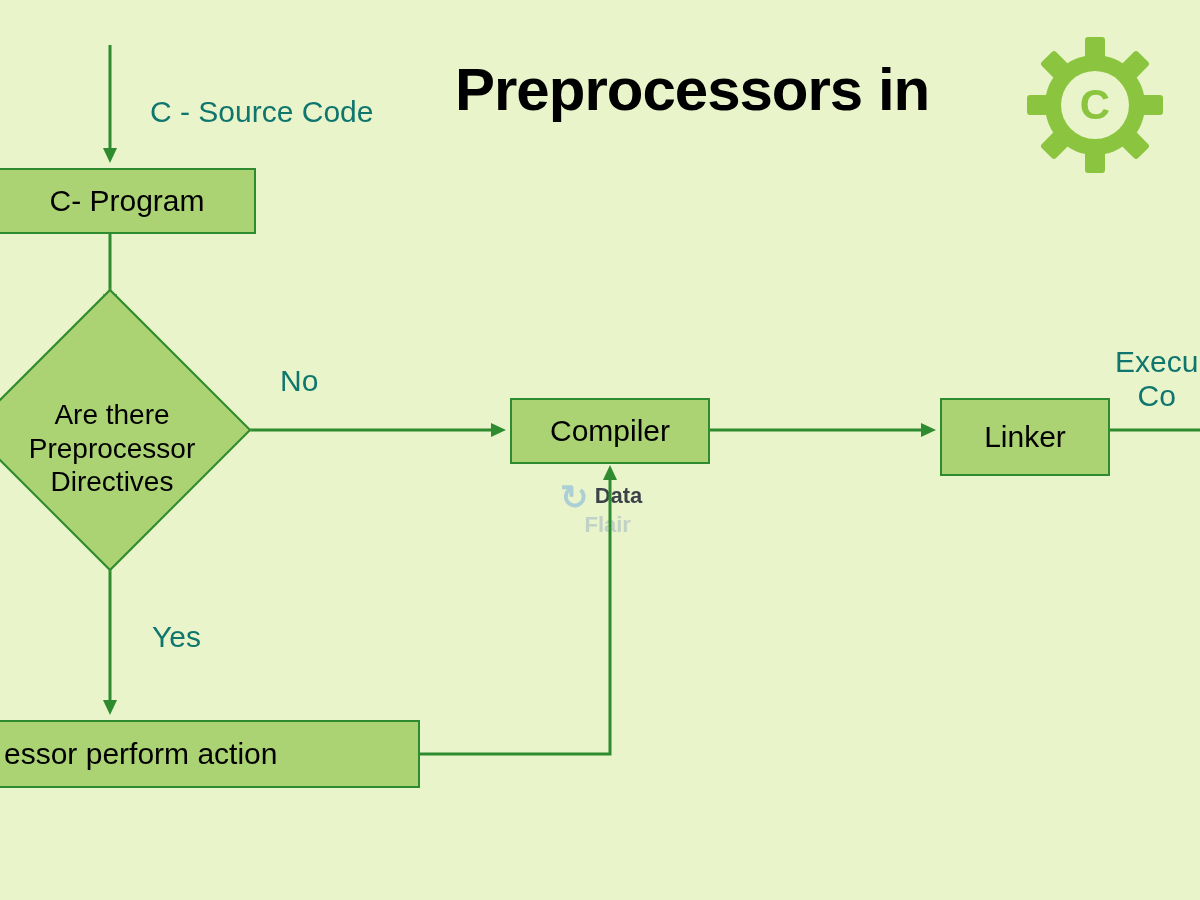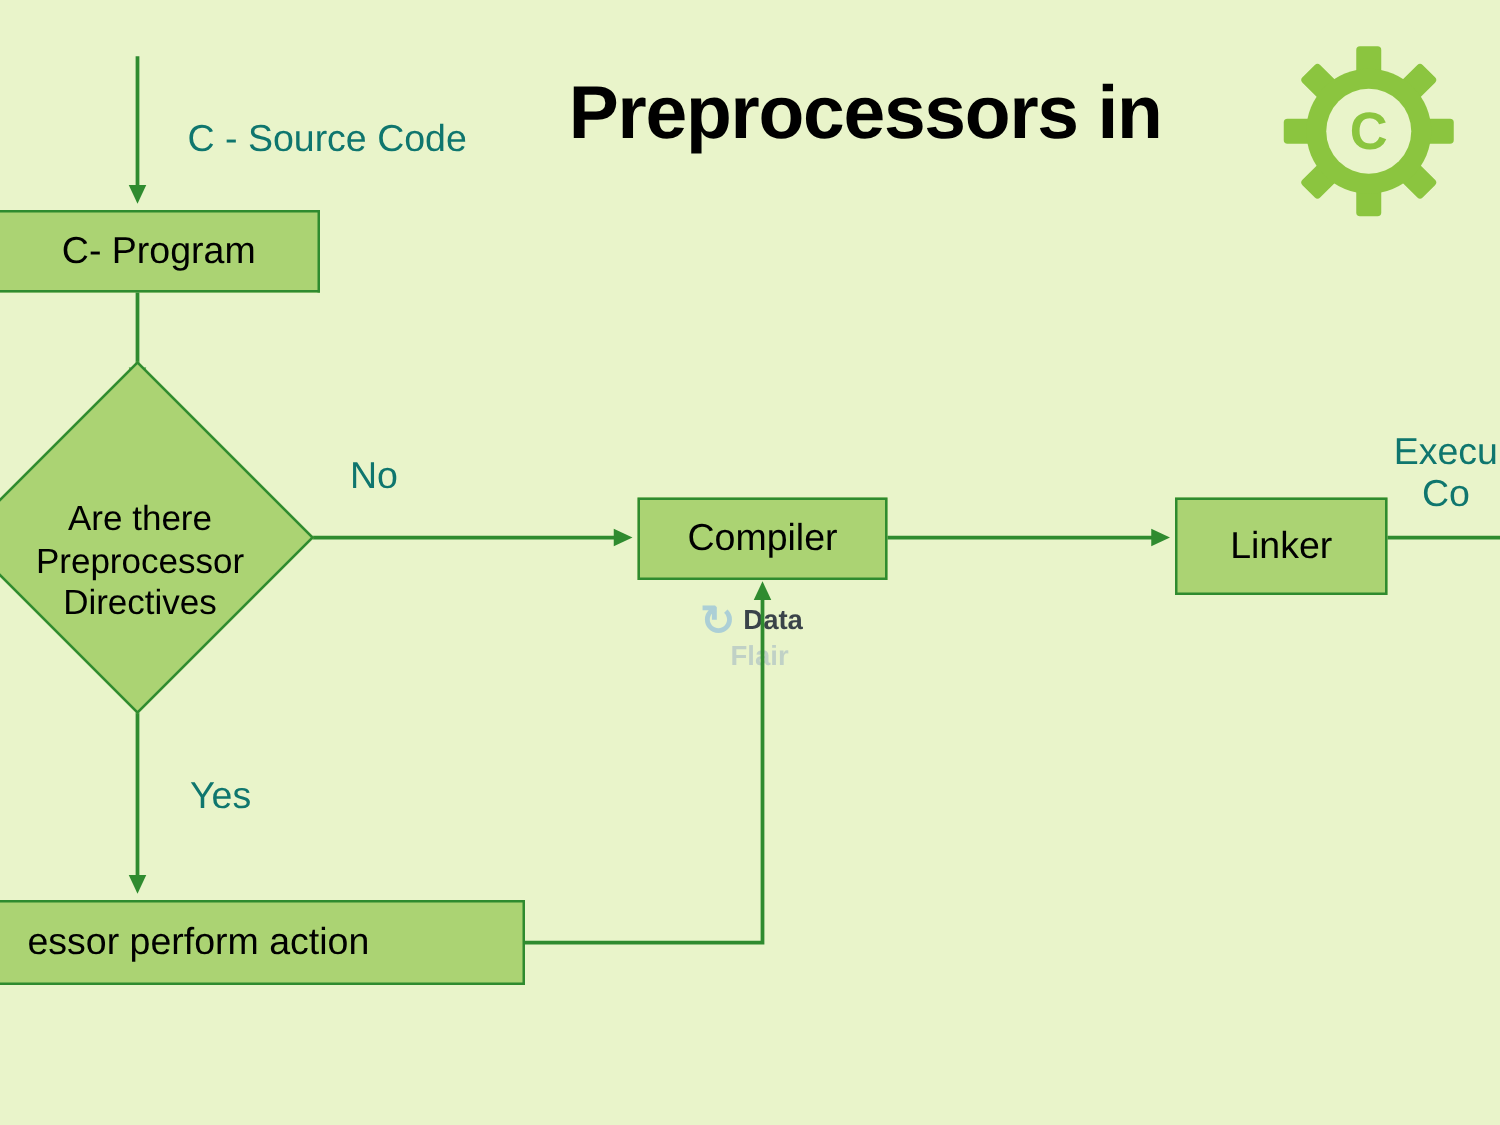--- a/index.html
+++ b/index.html
@@ -90,20 +90,20 @@
   <div class="lbl" style="left:1115px;top:345px;text-align:center;white-space:pre-line">Execu
 Co</div>
 
   <div class="lbl" style="left:152px;top:620px">Yes</div>
 
   <svg class="arrow" style="left:100px;top:570px" width="20" height="150">
     <line x1="10" y1="0" x2="10" y2="132"></line>
     <polygon points="10,145 3,130 17,130"></polygon>
   </svg>
 
-  <div class="box" style="left:0px;top:720px;width:420px;height:68px;border-left:none;justify-content:flex-start;padding-left:22px">essor perform action</div>
+  <div class="box" style="left:0px;top:720px;width:420px;height:68px;border-left:none;justify-content:flex-start;padding-left:4px">essor perform action</div>
 
   <svg class="arrow" style="left:420px;top:460px" width="200" height="300">
     <path d="M0,294 L190,294 L190,18"></path>
     <polygon points="190,5 183,20 197,20"></polygon>
   </svg>
 
 </div>
 
 </body></html>

